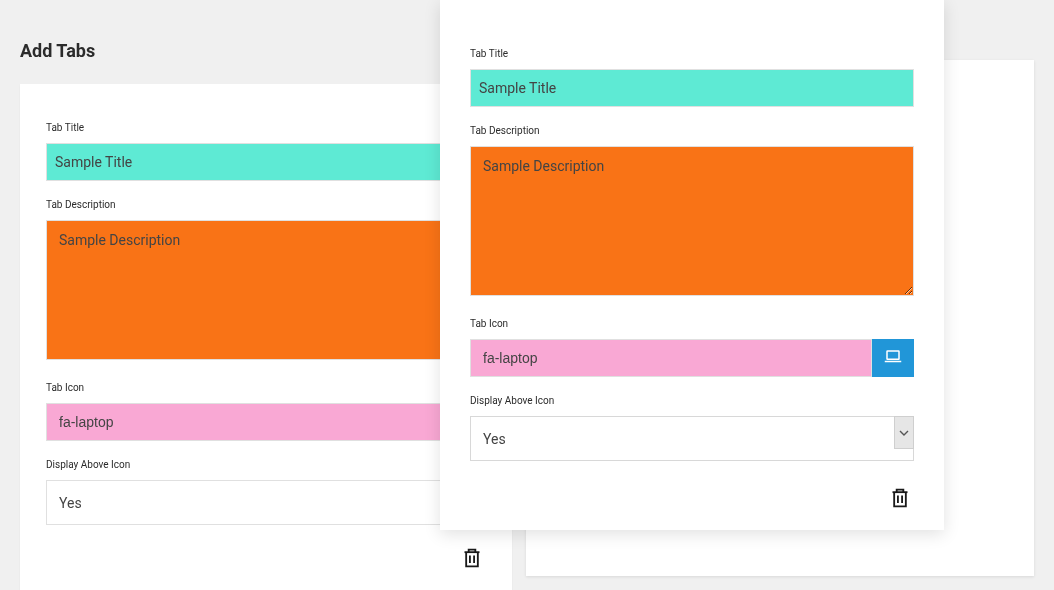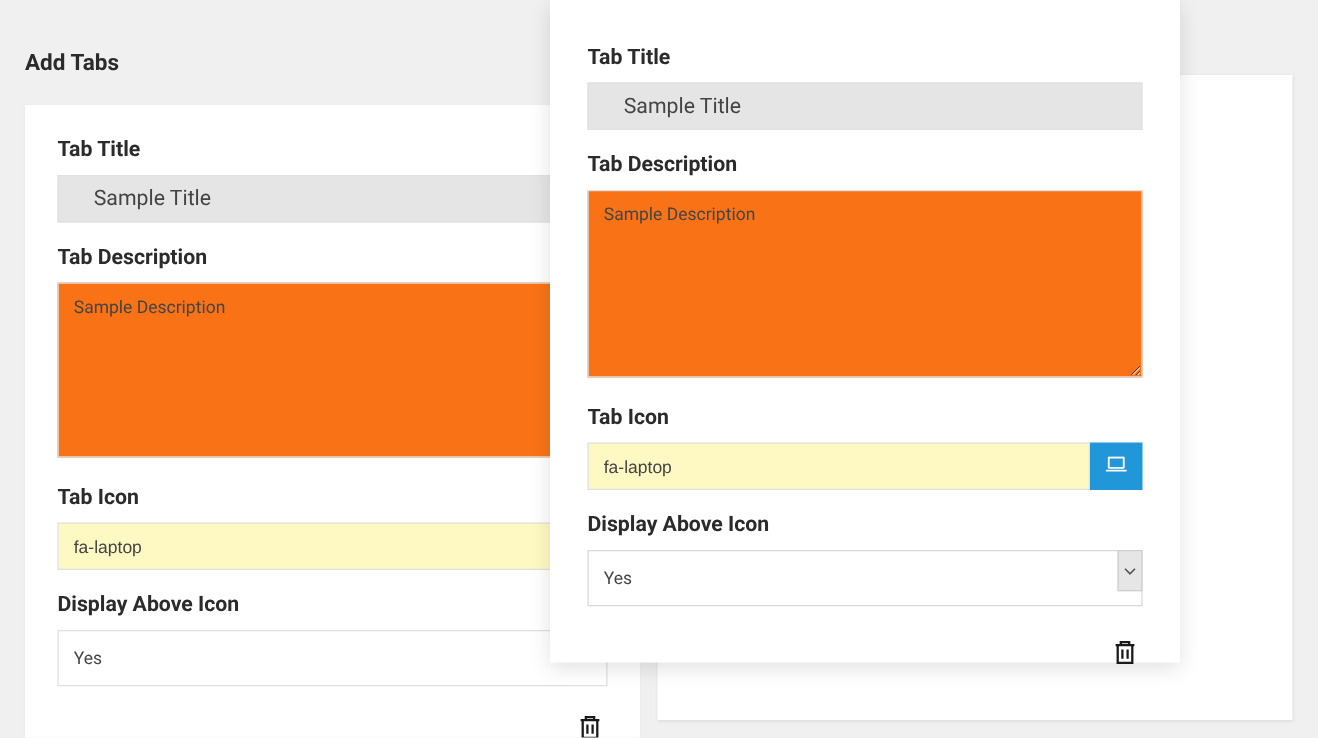--- a/index.html
+++ b/index.html
@@ -58,33 +58,34 @@
       background: #ffffff;
       padding: 36px 30px 16px 30px;
       box-shadow: 0 4px 16px rgba(0,0,0,0.12);
     }
 
     .field {
       margin-bottom: 18px;
     }
     .field-label {
       display: block;
-      font-size: 17px;
-      font-weight: 700;
+      font-size: 10px;
+      font-weight: 400;
       color: #2b2b2b;
       margin-bottom: 10px;
+      margin-top: 12px;
     }
     .text-input {
       width: 100%;
       height: 38px;
       border: 1px solid #e0e0e0;
-      padding: 0 28px;
-      font-size: 17px;
-      color: #444;
-      background: #e5e5e5;
+      padding: 0 8px;
+      font-size: 14px;
+      color: #444;
+      background: #5eead4;
       font-family: inherit;
     }
     .textarea-input {
       width: 100%;
       height: 150px;
       border: 1px solid #e0e0e0;
       padding: 10px 12px;
       font-size: 14px;
       color: #444;
       background: #f97316;
@@ -100,21 +101,21 @@
     .icon-row {
       display: flex;
     }
     .icon-input {
       flex: 1;
       height: 38px;
       border: 1px solid #e0e0e0;
       padding: 0 12px;
       font-size: 14px;
       color: #444;
-      background: #fef9c3;
+      background: #f9a8d4;
     }
     .icon-btn {
       width: 42px;
       height: 38px;
       background: #2196d8;
       border: none;
       display: flex;
       align-items: center;
       justify-content: center;
       cursor: pointer;

